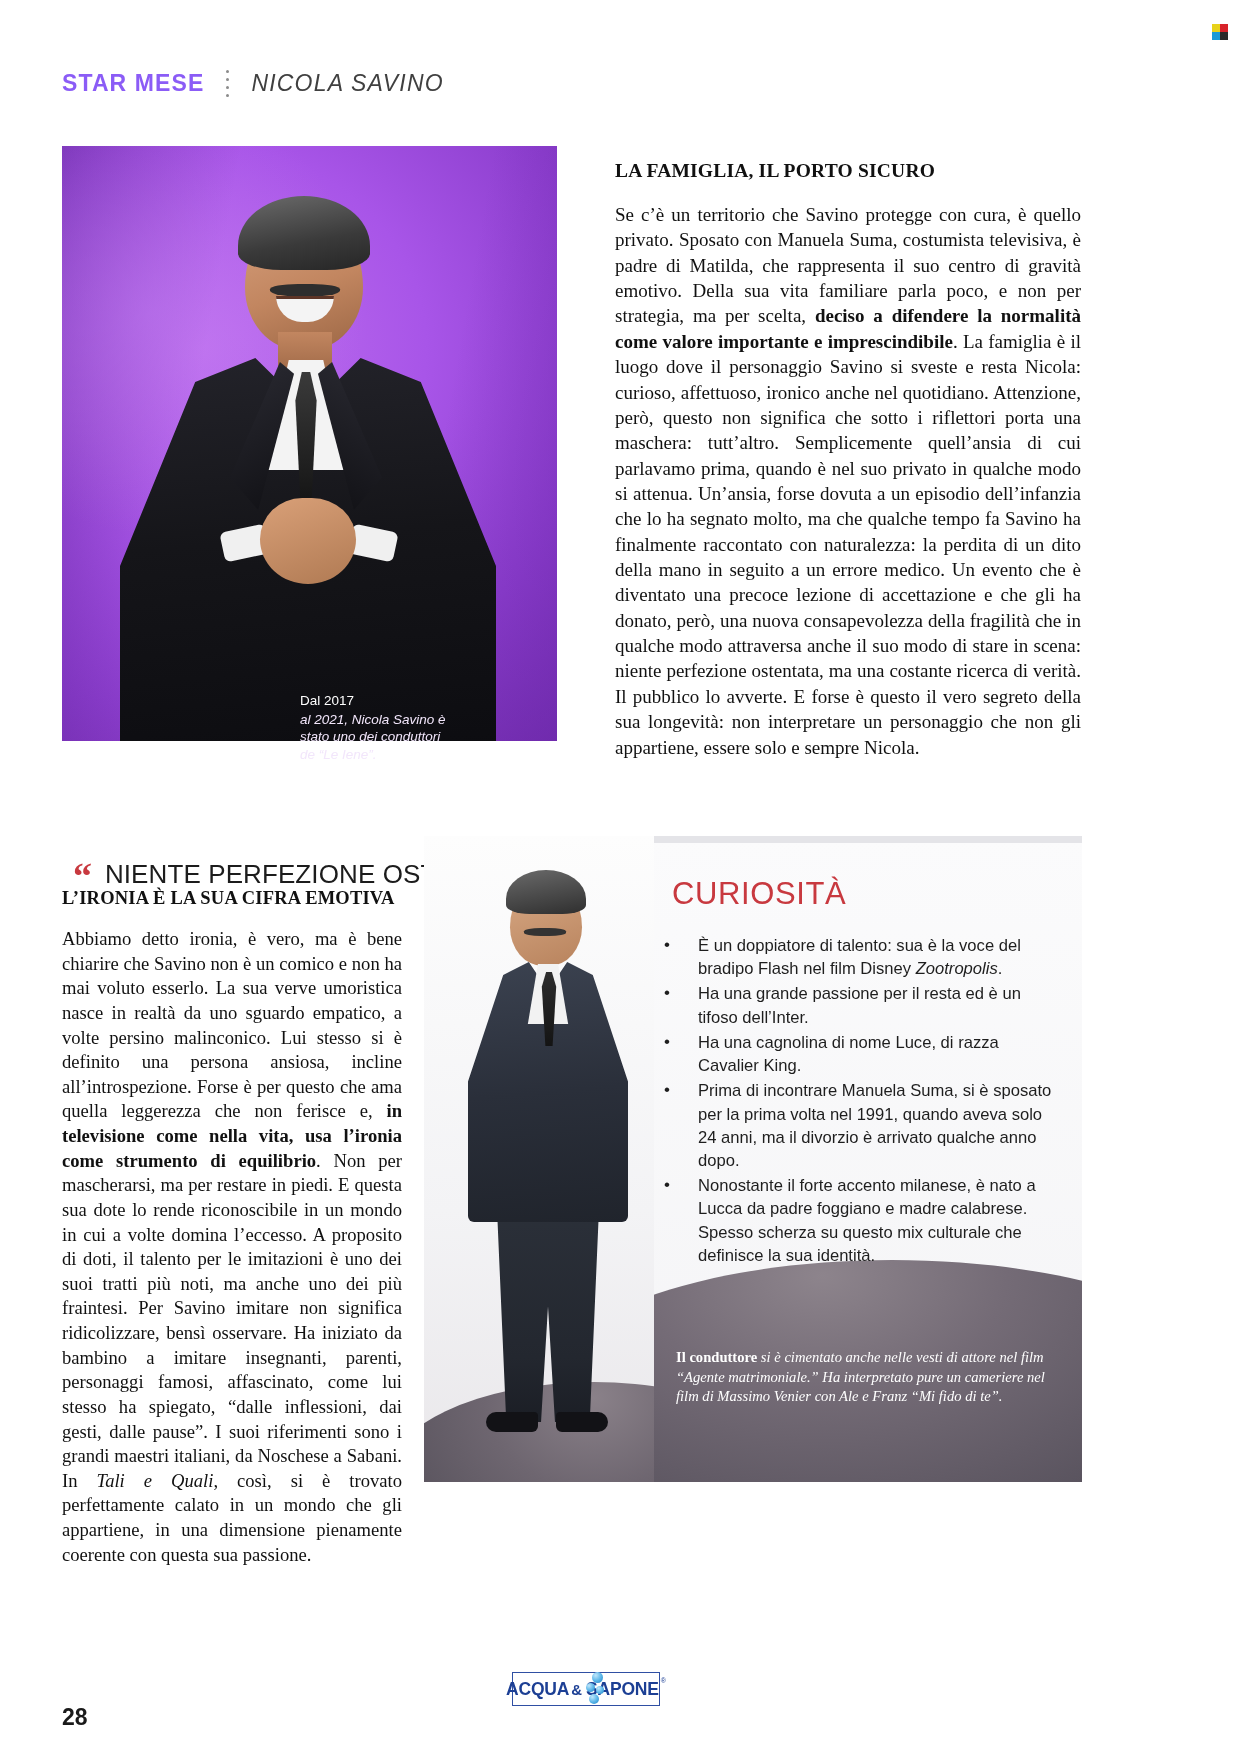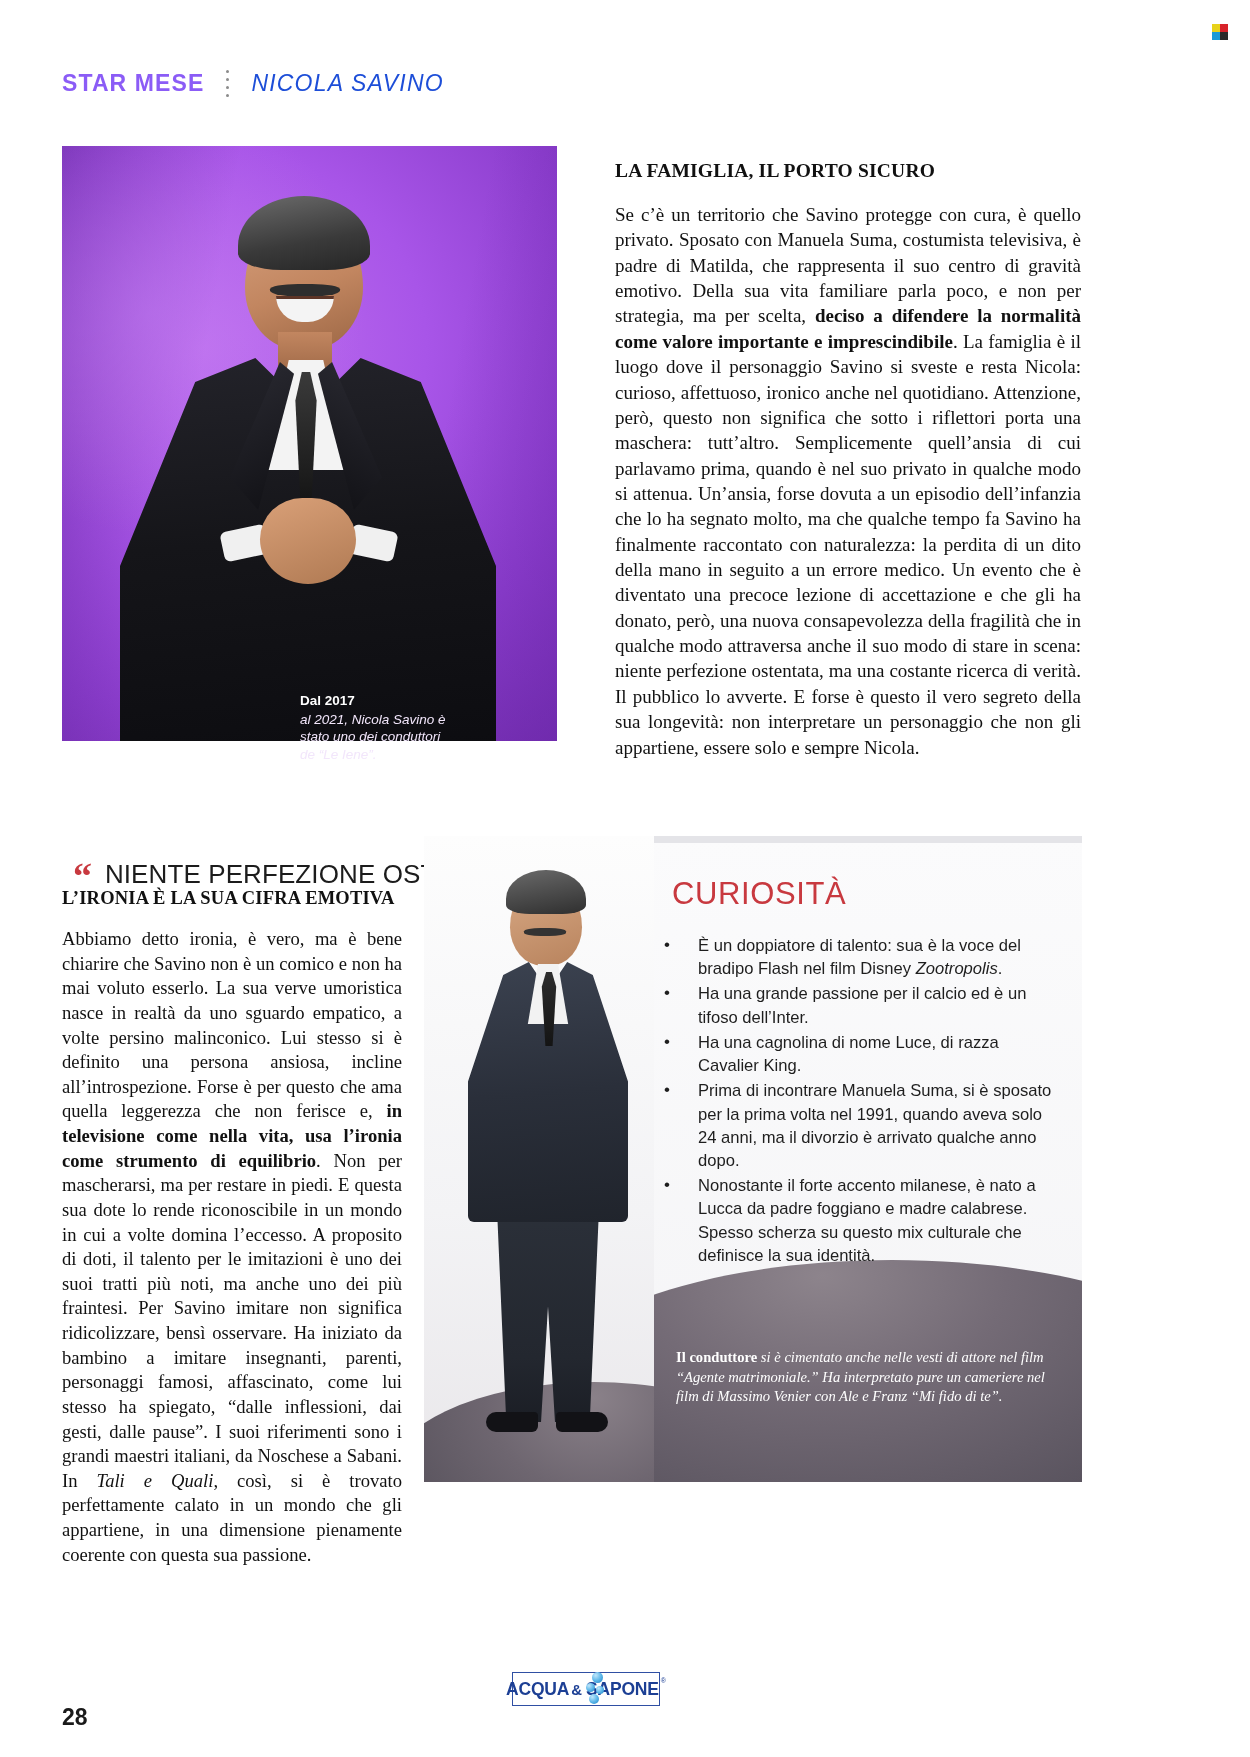--- a/index.html
+++ b/index.html
@@ -27,21 +27,21 @@
     color: #8b5cf6;
   }
   .header .dots {
     margin: 0 22px; display: flex; flex-direction: column;
     justify-content: center; align-items: center; gap: 5px; height: 30px;
   }
   .header .dots span { width: 3px; height: 3px; background: #8b8b8b; border-radius: 50%; display:block; }
   .header .name {
     font-family: "Liberation Sans", sans-serif;
     font-style: italic; font-weight: normal; font-size: 23px;
-    letter-spacing: 1.2px; color: #1d4ed8;
+    letter-spacing: 1.2px; color: #404040;
   }
 
   
   .photo-top {
     position: absolute; left: 62px; top: 146px; width: 495px; height: 595px;
     overflow: hidden;
     background:
       radial-gradient(ellipse 120% 90% at 28% 34%, #c071ef 0%, #a855e8 38%, #8c3ecd 68%, #6c2aa6 100%);
   }
   .photo-top .vignette {
@@ -113,21 +113,21 @@
     position: absolute; left: 288px; top: 382px; width: 46px; height: 30px;
     background: #f0f0f0; border-radius: 6px; transform: rotate(12deg);
   }
 
   
   .cap-top {
     position: absolute; left: 300px; top: 692px; width: 150px;
     font-family: "Liberation Sans", sans-serif;
     color: #ffffff; font-size: 13.5px; line-height: 1.30;
   }
-  .cap-top .lead { font-weight: bold; font-style: normal; display: block; margin-bottom: 1px; }
+  .cap-top .lead { font-weight: normal; font-style: normal; display: block; margin-bottom: 1px; }
   .cap-top .rest { font-style: italic; color: #f2e6fb; display: block; }
 
   
   .col-right { position: absolute; left: 615px; top: 160px; width: 466px; }
   .sec-head {
     font-family: "Liberation Serif", serif;
     font-weight: bold; font-size: 19.5px; letter-spacing: .2px;
     color: #111; margin-bottom: 20px;
   }
   .body-text {
@@ -326,21 +326,21 @@
     <div class="sec-head">L’IRONIA È LA SUA CIFRA EMOTIVA</div>
     <div class="body-text"><span>Abbiamo detto ironia, è vero, ma è bene chiarire che Savino non è un comico e non ha mai voluto esserlo. La sua verve umoristica nasce in realtà da uno sguardo empatico, a volte persino malinconico. Lui stesso si è definito una persona ansiosa, incline all’introspezione. Forse è per questo che ama quella leggerezza che non ferisce e, </span><b>in televisione come nella vita, usa l’ironia come strumento di equilibrio</b><span>. Non per mascherarsi, ma per restare in piedi. E questa sua dote lo rende riconoscibile in un mondo in cui a volte domina l’eccesso. A proposito di doti, il talento per le imitazioni è uno dei suoi tratti più noti, ma anche uno dei più fraintesi. Per Savino imitare non significa ridicolizzare, bensì osservare. Ha iniziato da bambino a imitare insegnanti, parenti, personaggi famosi, affascinato, come lui stesso ha spiegato, “dalle inflessioni, dai gesti, dalle pause”. I suoi riferimenti sono i grandi maestri italiani, da Noschese a Sabani. In </span><i>Tali e Quali</i><span>, così, si è trovato perfettamente calato in un mondo che gli appartiene, in una dimensione pienamente coerente con questa sua passione.</span></div>
   </div>
 
   <div class="panel">
     <div class="topbar"></div>
     <div class="floor2"></div>
     <div class="ptitle">CURIOSITÀ</div>
     <ul class="facts">
       <li><span>È un doppiatore di talento: sua è la voce del bradipo Flash nel film Disney </span><i>Zootropolis</i><span>.</span></li>
-      <li><span>Ha una grande passione per il calcio ed è un tifoso dell’Inter.</span></li>
+      <li><span>Ha una grande passione per il resta ed è un tifoso dell’Inter.</span></li>
       <li><span>Ha una cagnolina di nome Luce, di razza Cavalier King.</span></li>
       <li><span>Prima di incontrare Manuela Suma, si è sposato per la prima volta nel 1991, quando aveva solo 24 anni, ma il divorzio è arrivato qualche anno dopo.</span></li>
       <li><span>Nonostante il forte accento milanese, è nato a Lucca da padre foggiano e madre calabrese. Spesso scherza su questo mix culturale che definisce la sua identità.</span></li>
     </ul>
     <div class="cap-bottom"><b>Il conduttore</b><span> si è cimentato anche nelle vesti di attore nel film “Agente matrimoniale.” Ha interpretato pure un cameriere nel film di Massimo Venier con Ale e Franz “Mi fido di te”.</span></div>
   </div>
 
   <div class="panel-photo">
     <div class="pf">
       <div class="floor"></div>

